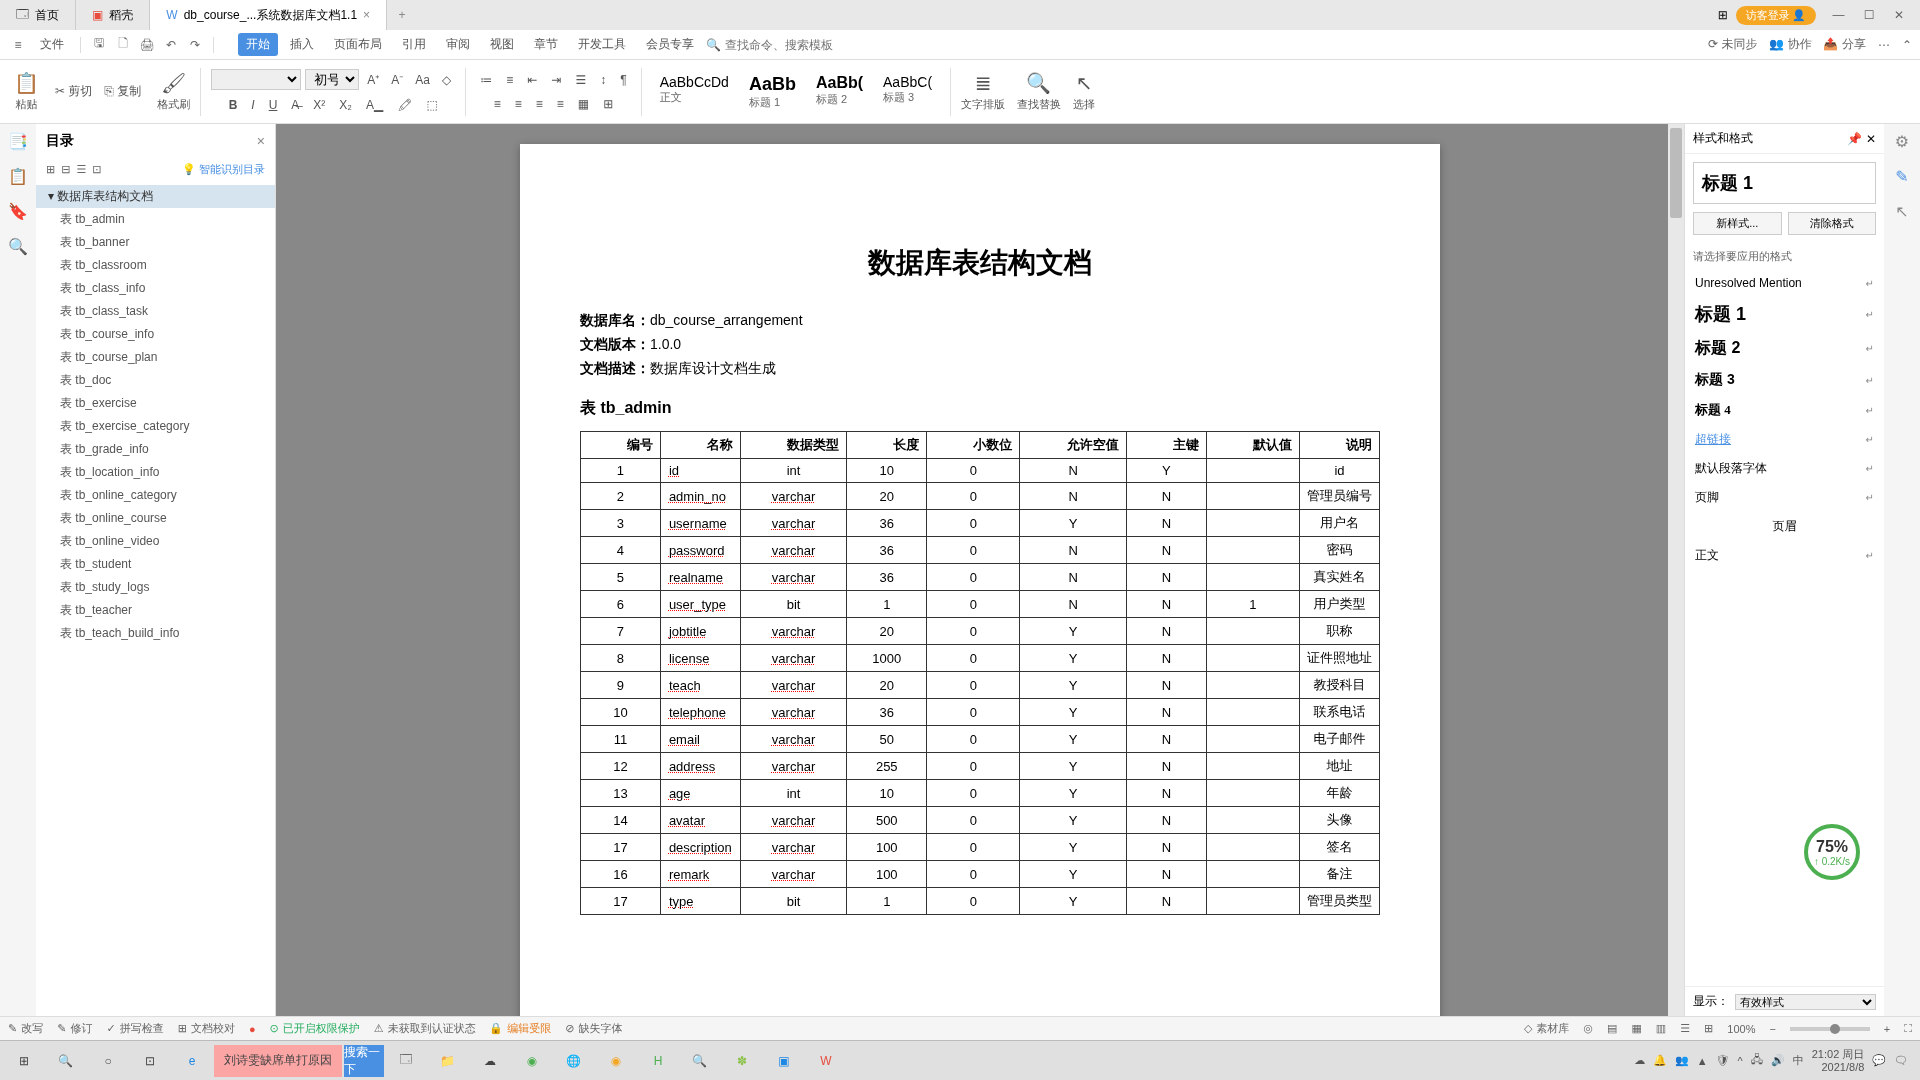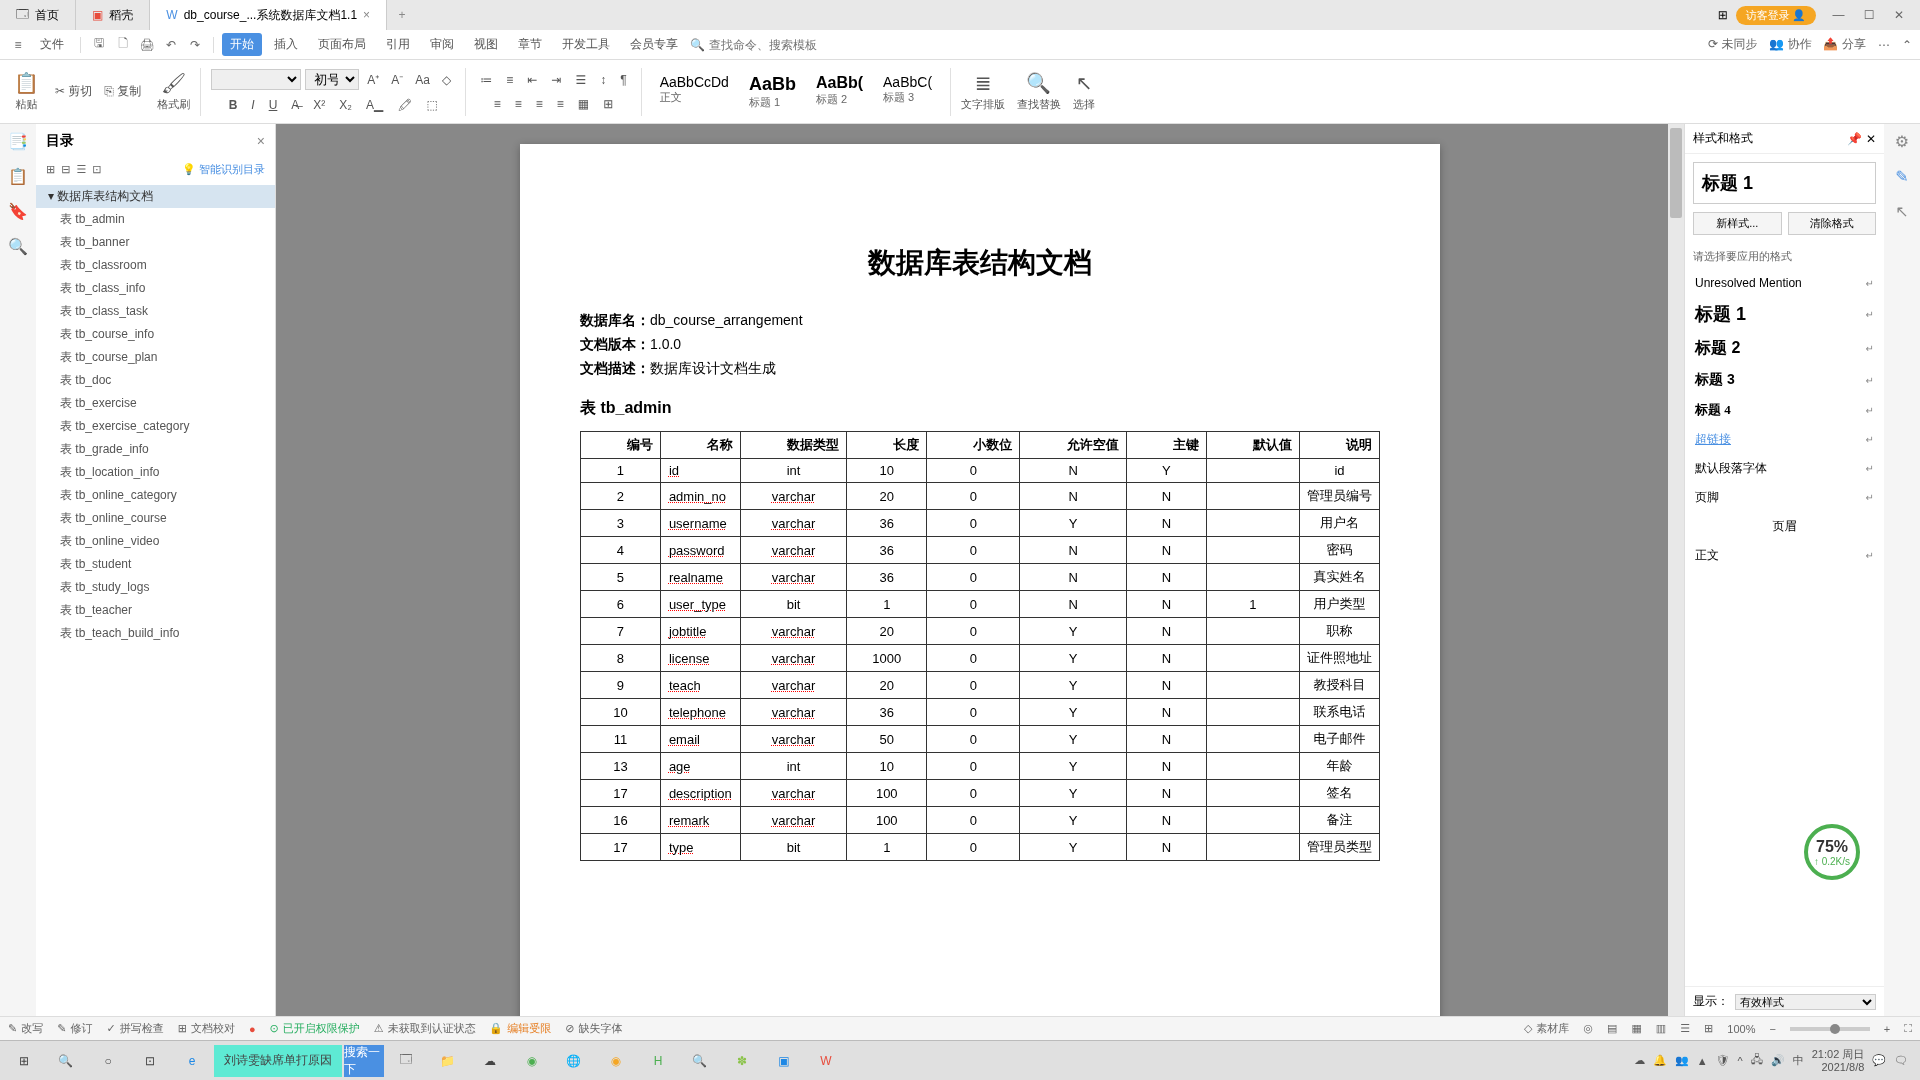--- a/index.html
+++ b/index.html
@@ -12,21 +12,21 @@
 .titlebar .tab .close { color: #888; cursor: pointer; }
 .titlebar .newtab { width: 30px; text-align: center; color: #888; cursor: pointer; }
 .titlebar .spacer { flex: 1; }
 .titlebar .right { display: flex; align-items: center; gap: 8px; padding-right: 8px; }
 .titlebar .login-btn { background: #f5a623; color: #fff; padding: 2px 10px; border-radius: 10px; font-size: 11px; }
 .titlebar .wincontrols span { padding: 0 8px; color: #666; cursor: pointer; }
 
 
 .menubar { height: 30px; background: #fff; display: flex; align-items: center; padding: 0 8px; font-size: 12px; gap: 4px; border-bottom: 1px solid #ddd; }
 .menubar .menu-btn { padding: 3px 8px; cursor: pointer; color: #555; }
-.menubar .menu-btn.primary { background: #4a90e2; color: #fff; border-radius: 3px; }
+.menubar .menu-btn.primary { background: #4a90e2; color: #fff; border-radius: 3px; margin-left: 16px; }
 .menubar .sep { width: 1px; height: 16px; background: #ddd; margin: 0 4px; }
 .menubar .icon-btn { width: 20px; text-align: center; color: #666; cursor: pointer; }
 .menubar .search { display: flex; align-items: center; gap: 4px; color: #999; }
 .menubar .search input { border: none; outline: none; font-size: 12px; width: 120px; }
 .menubar .right { margin-left: auto; display: flex; align-items: center; gap: 12px; color: #666; }
 
 
 .ribbon { height: 64px; background: #fff; display: flex; align-items: center; padding: 0 8px; border-bottom: 1px solid #ddd; font-size: 11px; }
 .ribbon .group-row { display: flex; align-items: center; gap: 4px; padding: 0 6px; }
 .ribbon .big-btn { display: flex; flex-direction: column; align-items: center; gap: 2px; padding: 4px 6px; cursor: pointer; color: #555; }
@@ -105,21 +105,21 @@
 .statusbar .item { display: flex; align-items: center; gap: 4px; cursor: pointer; }
 .statusbar .spacer { flex: 1; }
 .statusbar .item.warn { color: #e67e22; }
 .statusbar .item.green { color: #27ae60; }
 .statusbar .zoom-slider { width: 80px; height: 4px; background: #ccc; position: relative; }
 .statusbar .zoom-slider .knob { position: absolute; left: 50%; top: -3px; width: 10px; height: 10px; background: #888; border-radius: 50%; }
 
 
 .taskbar { height: 40px; background: #e0e0e0; display: flex; align-items: center; padding: 0 4px; gap: 2px; font-size: 12px; border-top: 1px solid #bbb; }
 .taskbar .tb-btn { width: 40px; height: 32px; display: flex; align-items: center; justify-content: center; cursor: pointer; color: #444; }
-.taskbar .tb-btn.wide { width: auto; padding: 0 10px; background: #5eead4; }
+.taskbar .tb-btn.wide { width: auto; padding: 0 10px; background: #fca5a5; }
 .taskbar .tb-btn.search { background: #4a90e2; color: #fff; }
 .taskbar .spacer { flex: 1; }
 .taskbar .tray { display: flex; align-items: center; gap: 8px; color: #555; font-size: 11px; padding-right: 8px; }
 .taskbar .clock { text-align: right; line-height: 1.1; }
 </style>
 </head>
 <body>
 
 <div class="titlebar">
   <div class="tab">
@@ -454,29 +454,51 @@
               <td class="left"><span class="ul">email</span></td>
               <td><span class="ul">varchar</span></td>
               <td>50</td>
               <td>0</td>
               <td>Y</td>
               <td>N</td>
               <td></td>
               <td>电子邮件</td>
             </tr>
             <tr>
+              <td>12</td>
+              <td class="left"><span class="ul">address</span></td>
+              <td><span class="ul">varchar</span></td>
+              <td>255</td>
+              <td>0</td>
+              <td>Y</td>
+              <td>N</td>
+              <td></td>
+              <td>地址</td>
+            </tr>
+            <tr>
               <td>13</td>
               <td class="left"><span class="ul">age</span></td>
               <td>int</td>
               <td>10</td>
               <td>0</td>
               <td>Y</td>
               <td>N</td>
               <td></td>
               <td>年龄</td>
+            </tr>
+            <tr>
+              <td>14</td>
+              <td class="left"><span class="ul">avatar</span></td>
+              <td><span class="ul">varchar</span></td>
+              <td>500</td>
+              <td>0</td>
+              <td>Y</td>
+              <td>N</td>
+              <td></td>
+              <td>头像</td>
             </tr>
             <tr>
               <td>17</td>
               <td class="left"><span class="ul">description</span></td>
               <td><span class="ul">varchar</span></td>
               <td>100</td>
               <td>0</td>
               <td>Y</td>
               <td>N</td>
               <td></td>

